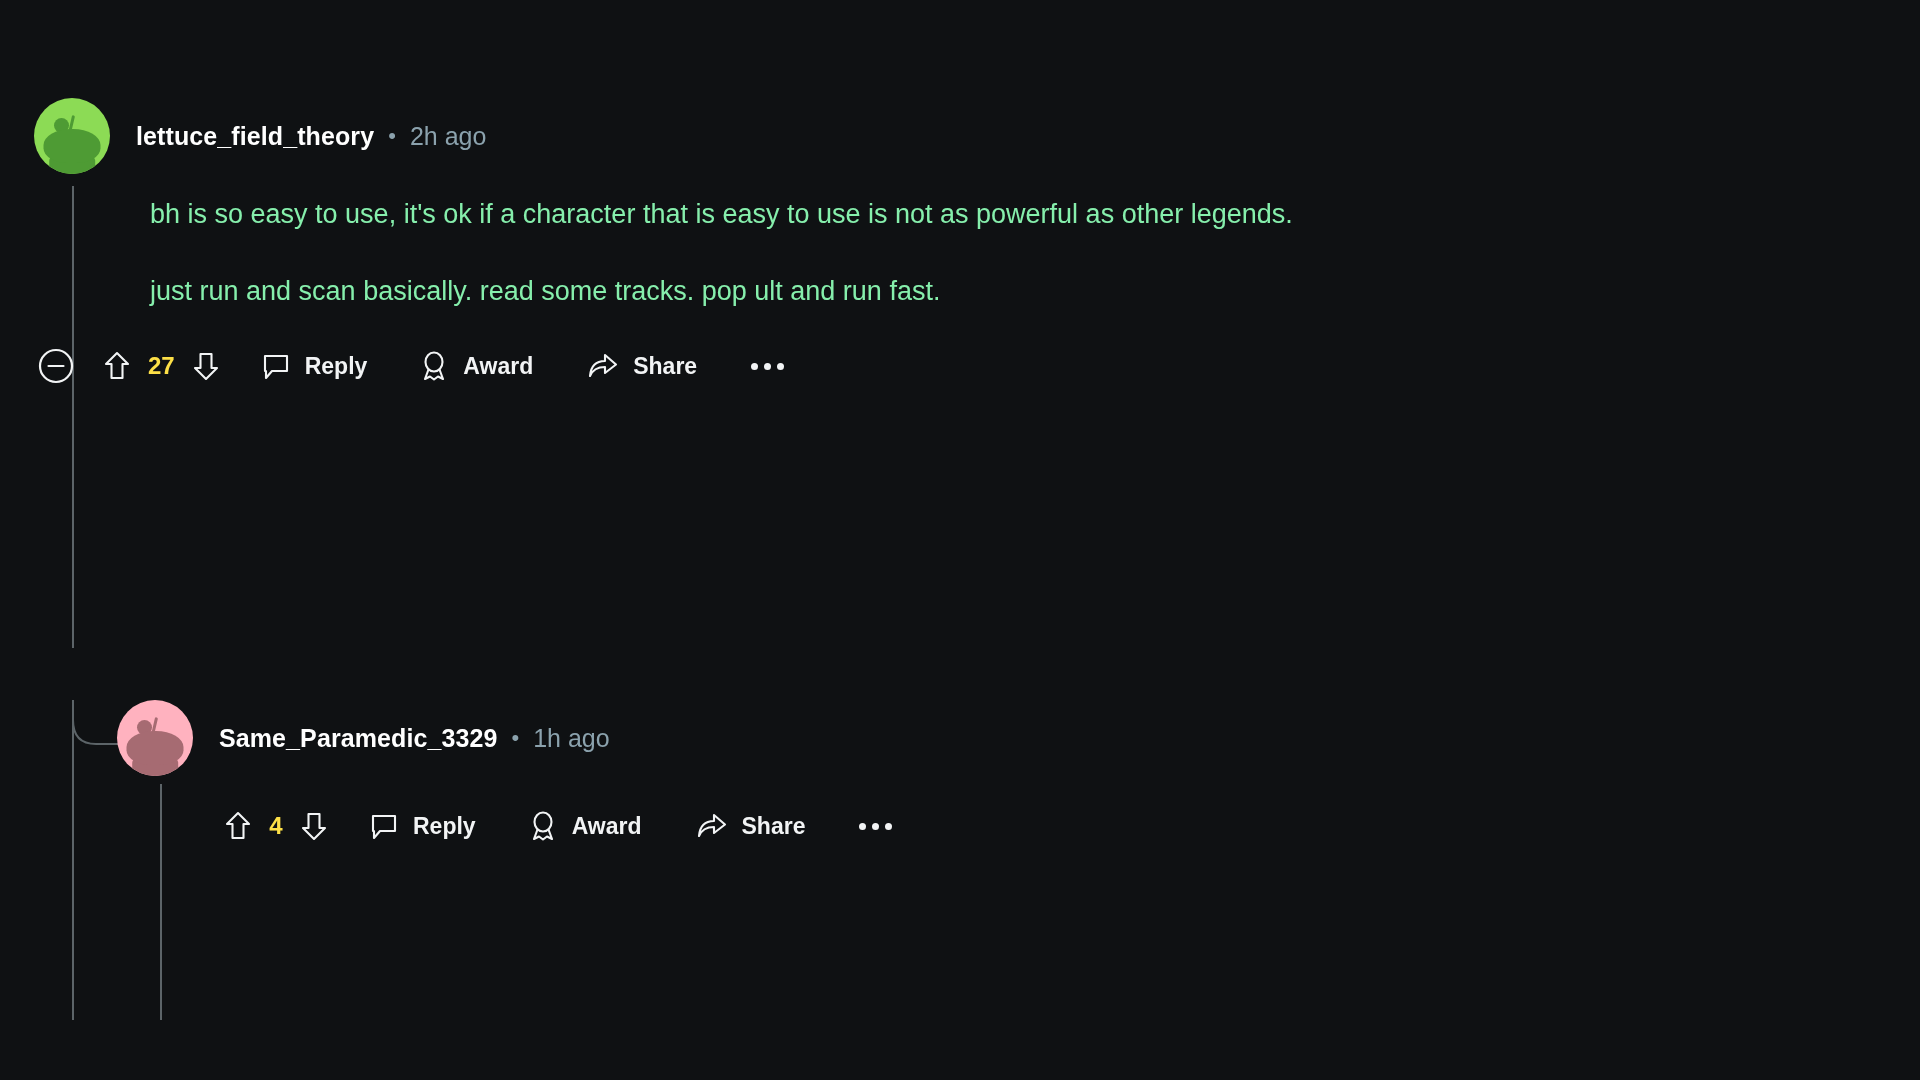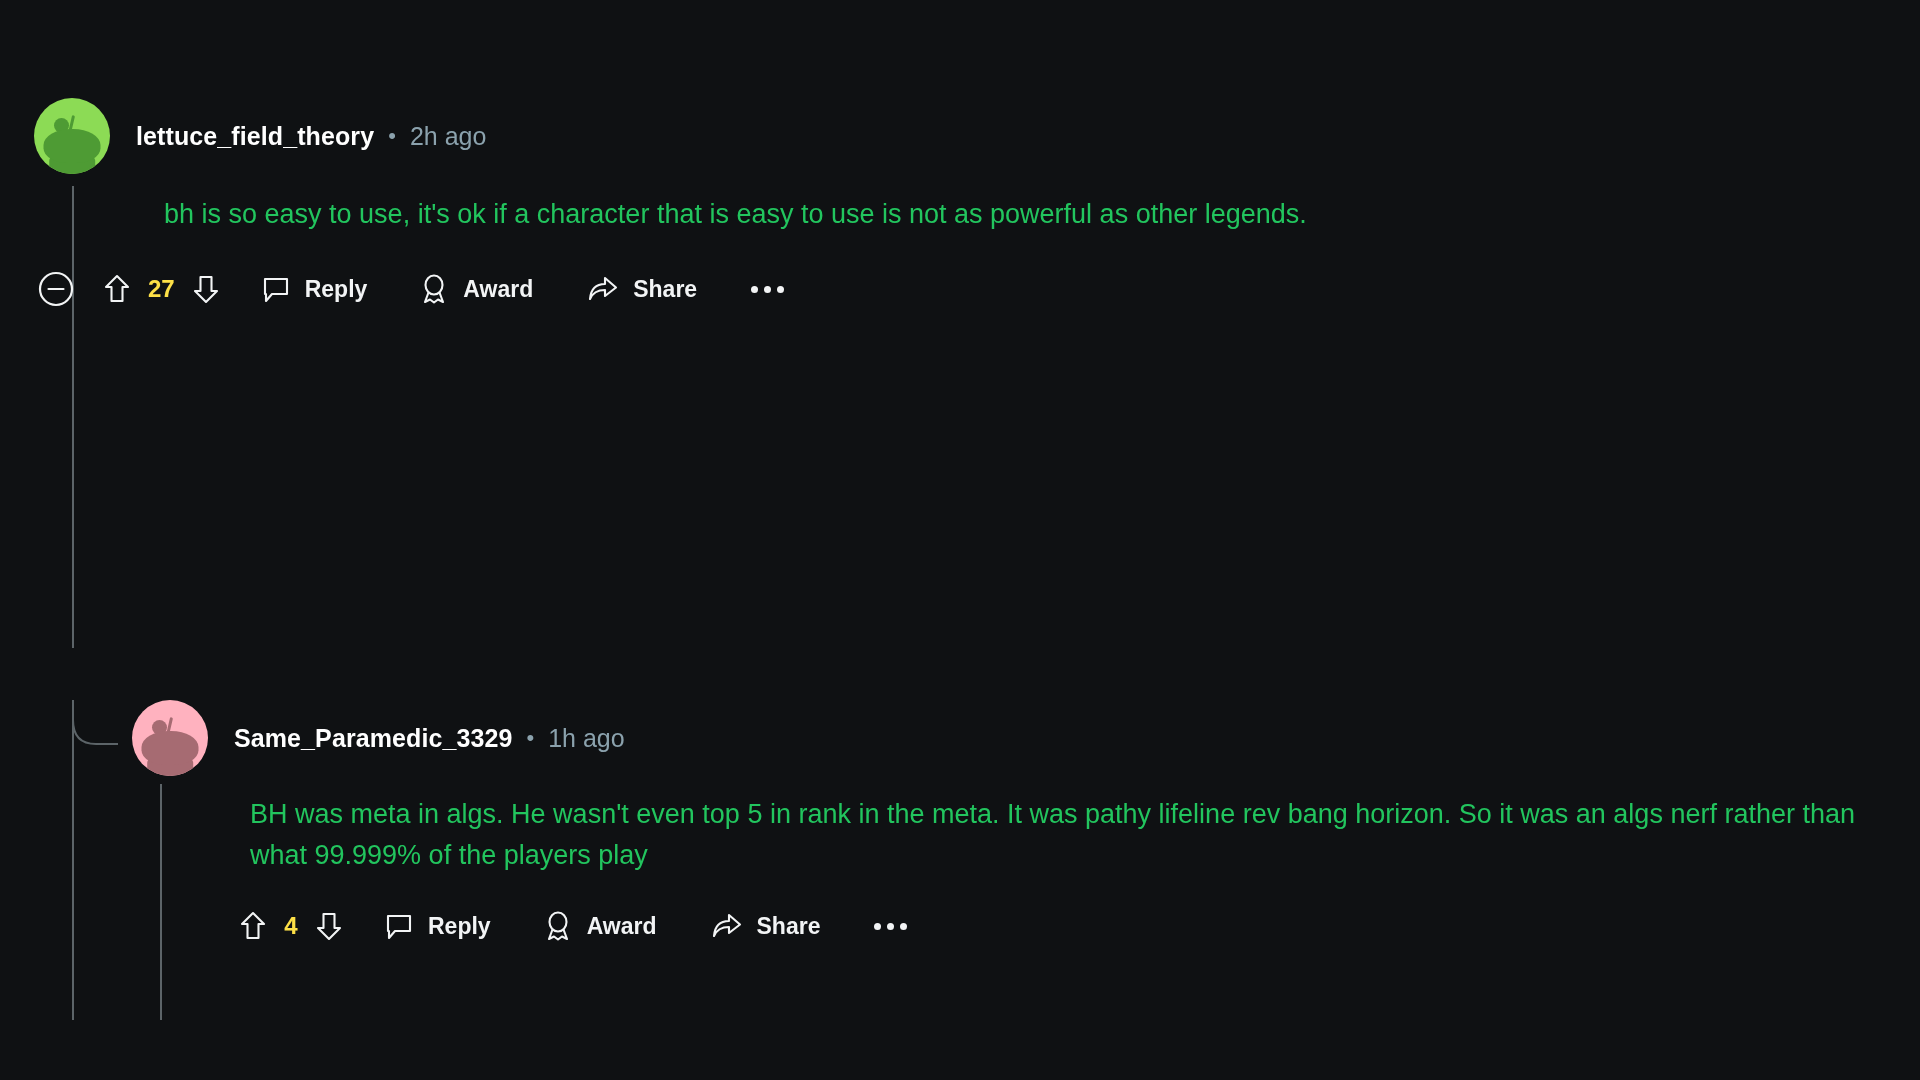--- a/index.html
+++ b/index.html
@@ -117,24 +117,24 @@
     font-size: 25px;
     white-space: nowrap;
   }
 
   .comment-body {
     margin-left: 116px;
     margin-top: 20px;
     width: 1760px;
   }
   .comment-body p {
-    color: #22c55e;
+    color: #86efac;
     font-size: 27px;
     line-height: 1.52;
-    margin: 0 0 36px 14px;
+    margin: 0 0 36px 0;
     font-weight: 400;
   }
   .comment-body p:last-child { margin-bottom: 0; }
 
   
   .actionbar {
     display: flex;
     align-items: center;
     height: 48px;
     margin-top: 30px;
@@ -217,21 +217,21 @@
     position: absolute;
     left: 72px;
     top: 700px;
     width: 46px;
     height: 46px;
   }
 
   
   .comment-reply {
     position: absolute;
-    left: 132px;
+    left: 117px;
     top: 700px;
     width: 1780px;
   }
   .comment-reply .comment-header { height: 76px; }
   .comment-reply .comment-body {
     margin-left: 104px;
     margin-top: 18px;
     width: 1660px;
   }
   .comment-reply .actionbar { margin-left: 104px; margin-top: 26px; }
@@ -261,20 +261,21 @@
       </div>
       <div class="author-line">
         <span class="author-name">lettuce_field_theory</span>
         <span class="dot-sep">•</span>
         <span class="timestamp">2h ago</span>
       </div>
     </div>
 
     <div class="comment-body">
       <p>bh is so easy to use, it's ok if a character that is easy to use is not as powerful as other legends.</p>
+      <p>just run and scan basically. read some tracks. pop ult and run fast.</p>
     </div>
 
     <div class="actionbar">
 
       <div class="collapse-btn">
         <svg width="40" height="40" viewBox="0 0 40 40" fill="none">
           <circle cx="20" cy="20" r="16" stroke="#f2f4f5" stroke-width="2.2"></circle>
           <line x1="12.5" y1="20" x2="27.5" y2="20" stroke="#f2f4f5" stroke-width="2.2" stroke-linecap="round"></line>
         </svg>
       </div>
@@ -334,23 +335,20 @@
           <div class="head"></div>
         </div>
       </div>
       <div class="author-line">
         <span class="author-name">Same_Paramedic_3329</span>
         <span class="dot-sep">•</span>
         <span class="timestamp">1h ago</span>
       </div>
     </div>
 
-    <div class="comment-body">
-      <p>BH was meta in algs. He wasn't even top 5 in rank in the meta. It was pathy lifeline rev bang horizon. So it was an algs nerf rather than what 99.999% of the players play</p>
-    </div>
 
     <div class="actionbar">
 
       <div class="votegroup">
         <div class="vote-arrow">
           <svg width="30" height="32" viewBox="0 0 30 32" fill="none">
             <path d="M15 3 L26 14 H20.5 V28 H9.5 V14 H4 Z" stroke="#f2f4f5" stroke-width="2.1" stroke-linejoin="round" fill="none"></path>
           </svg>
         </div>
         <span class="score">4</span>

